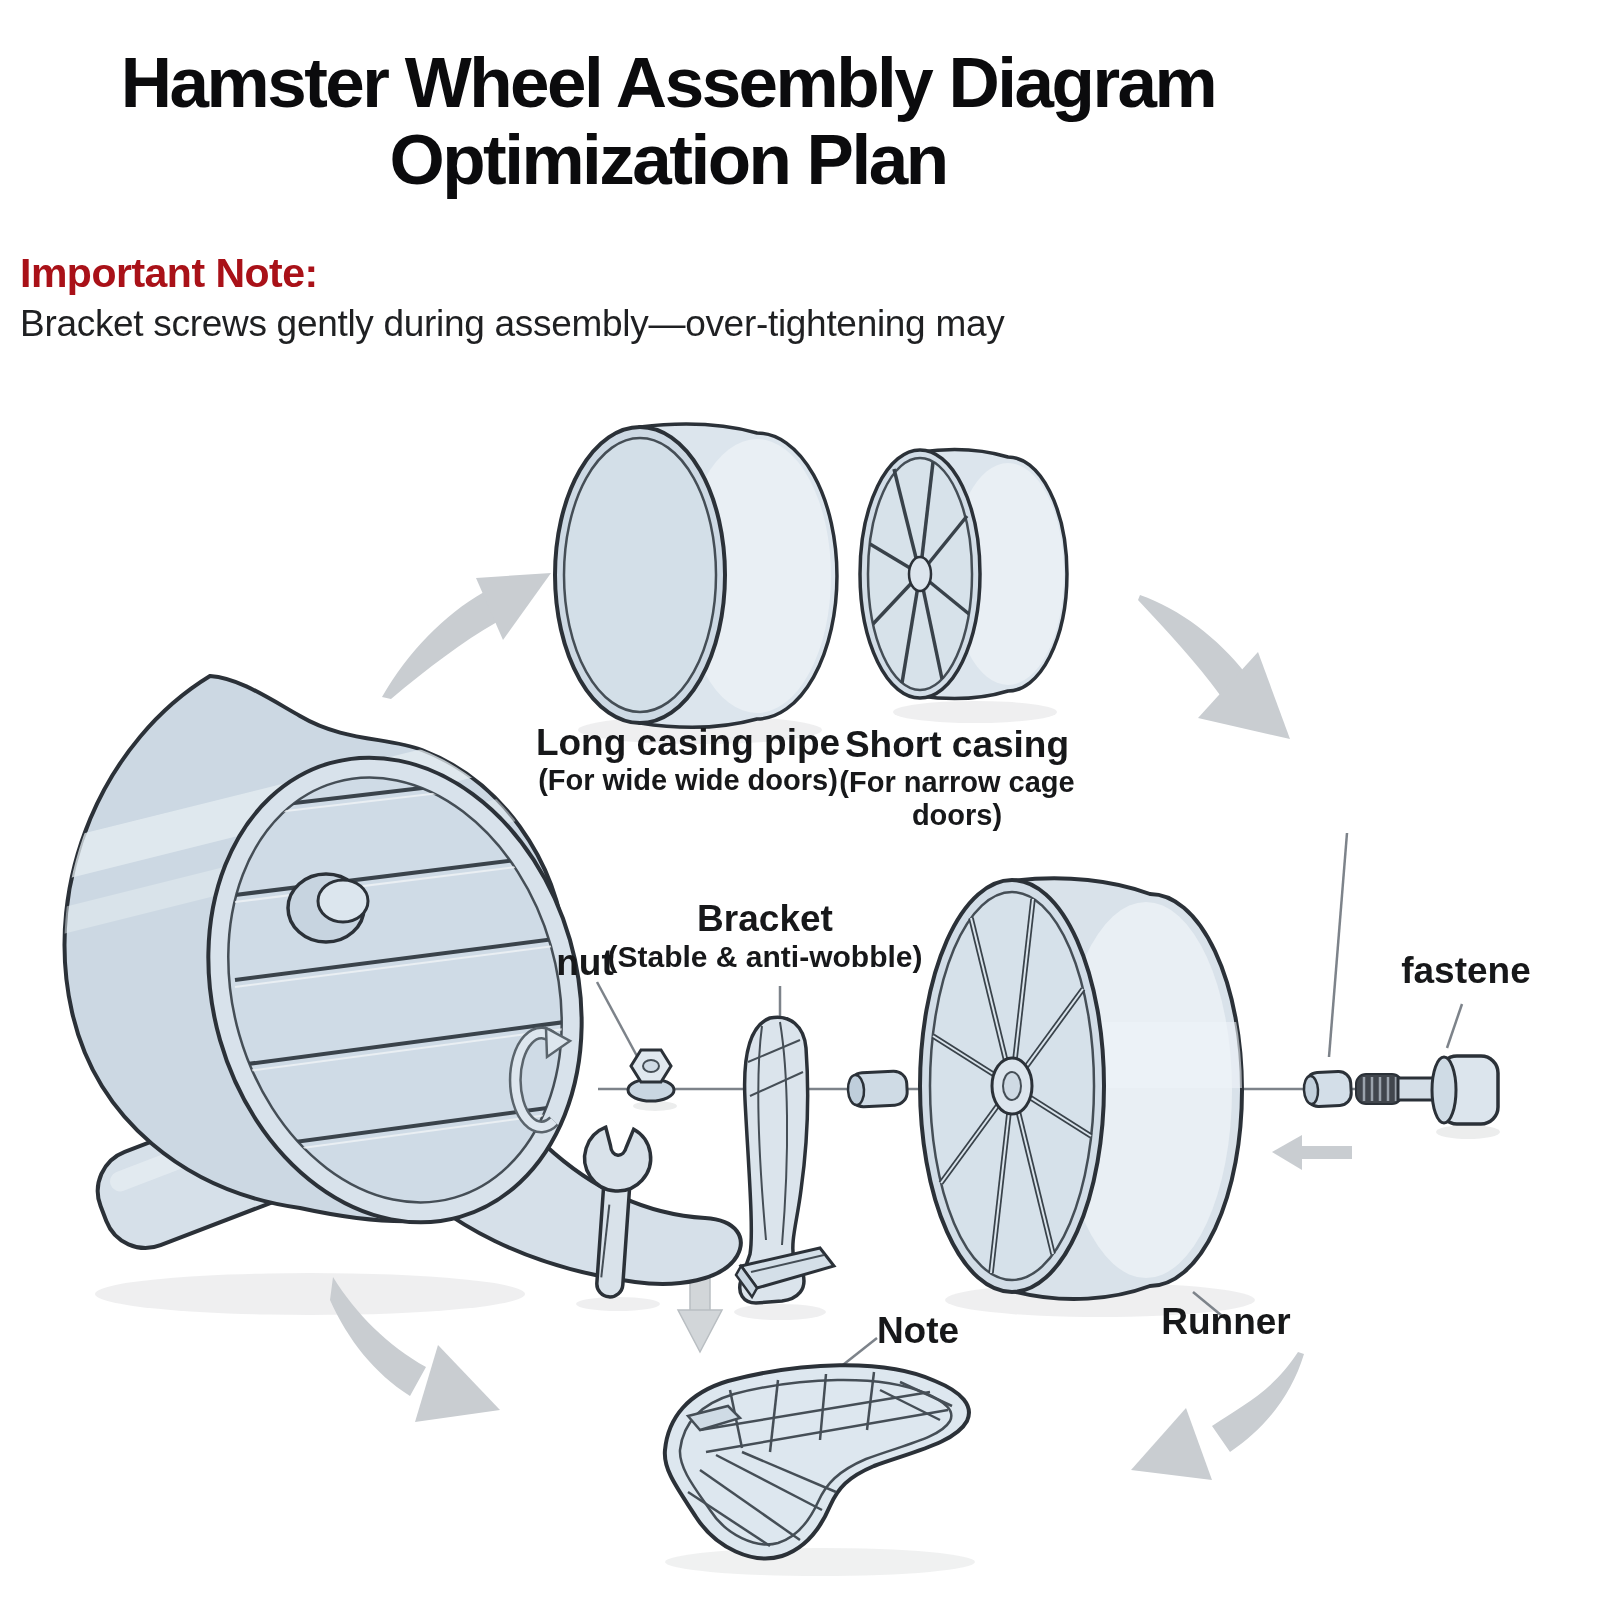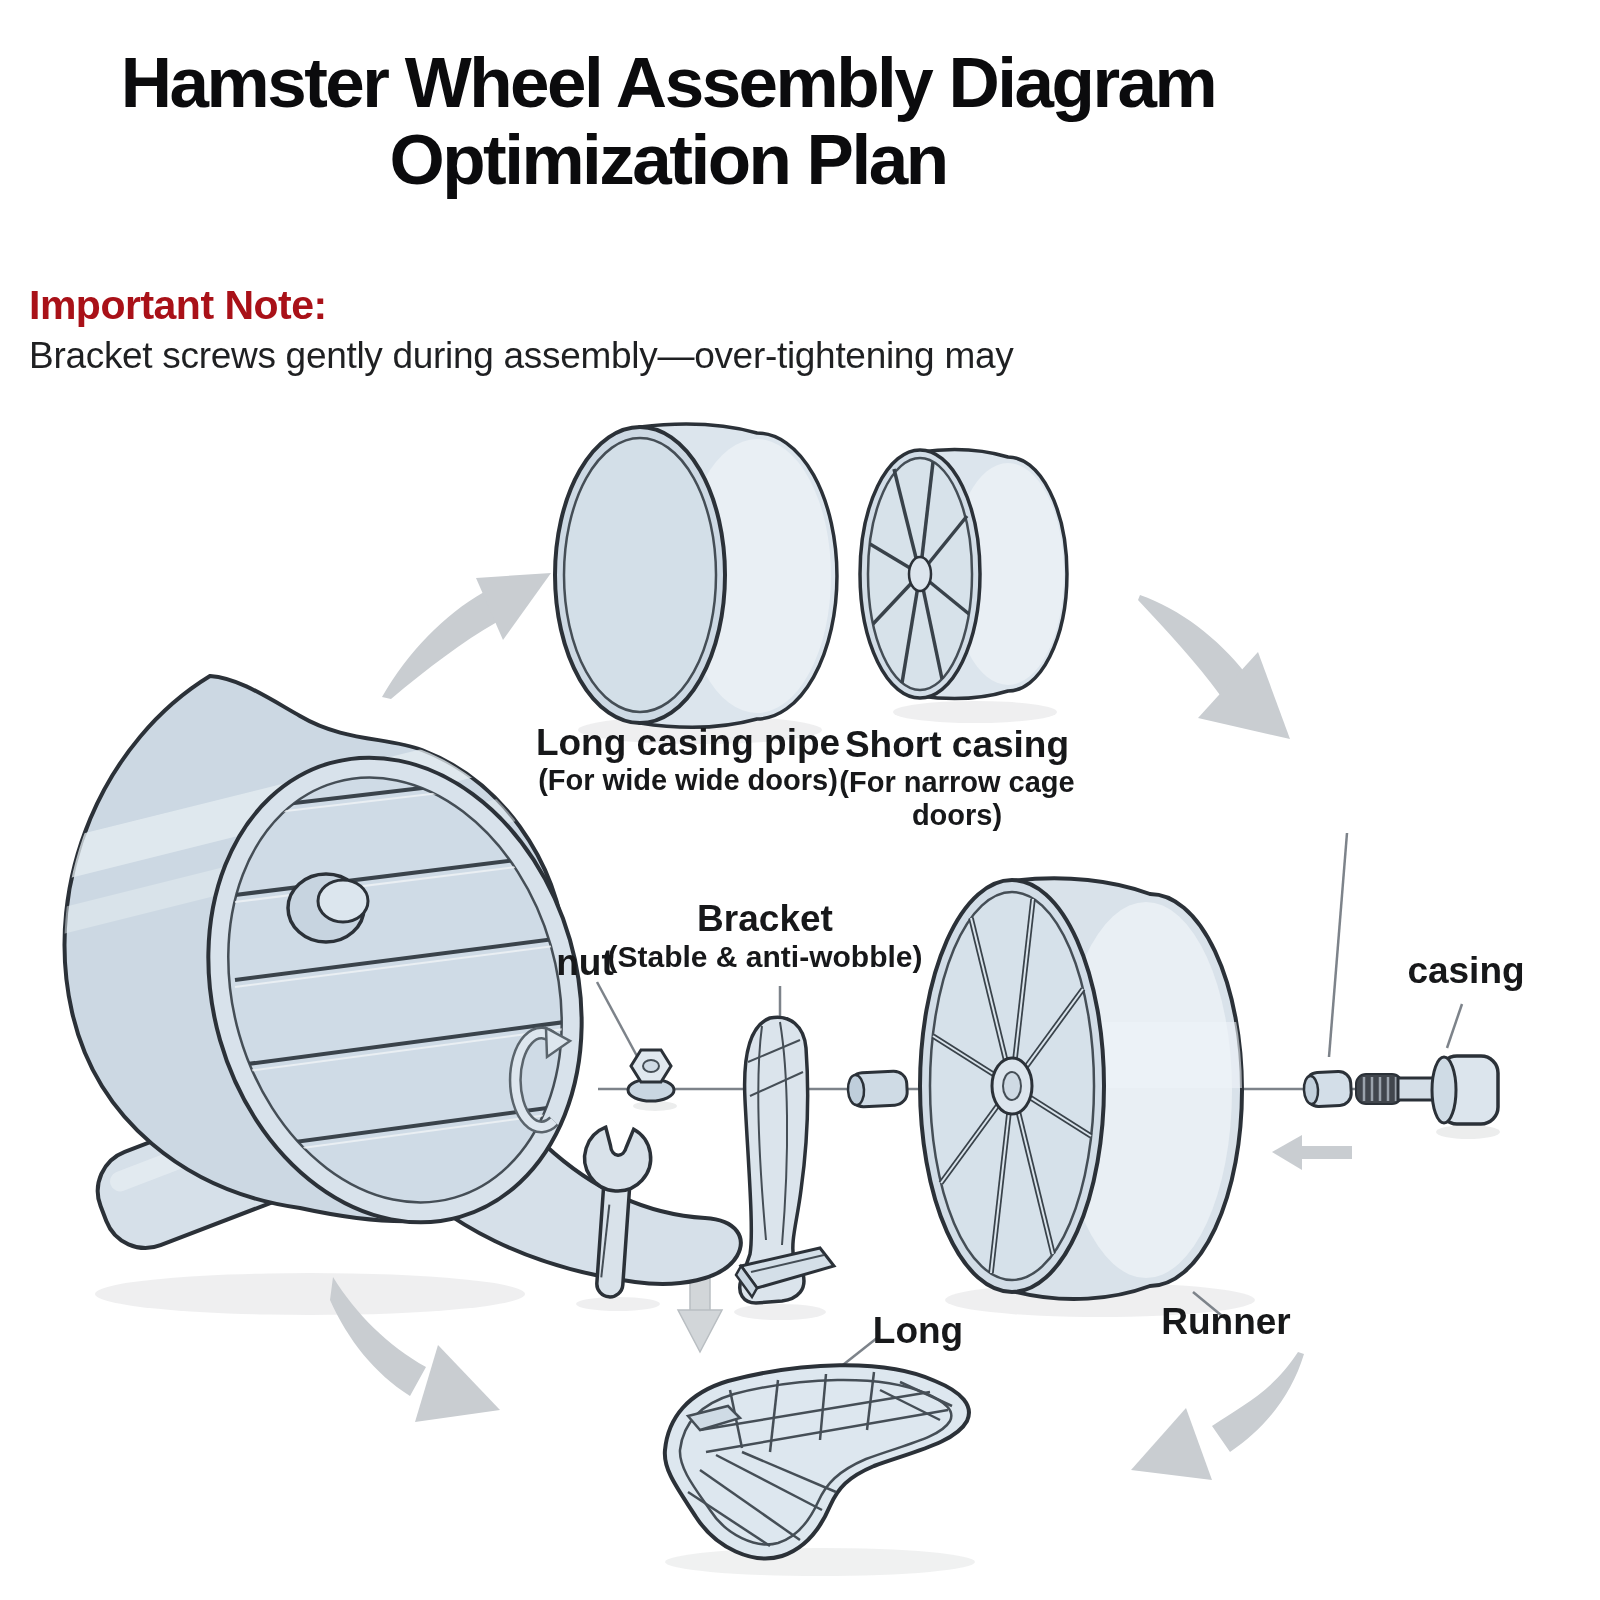--- a/index.html
+++ b/index.html
@@ -1,21 +1,21 @@
 <!DOCTYPE html>
 <html><head>
 <meta charset="utf-8">
 <style>
   html,body{margin:0;padding:0;background:#ffffff;}
   #page{position:relative;width:1600px;height:1600px;background:#ffffff;overflow:hidden;
         font-family:"Liberation Sans","DejaVu Sans",sans-serif;}
   #diagram-svg{position:absolute;left:0;top:0;width:1600px;height:1600px;}
   .title{position:absolute;left:0;top:44px;width:1336px;text-align:center;
          font-weight:bold;font-size:71px;line-height:1.09;letter-spacing:-2.5px;color:#0b0b0d;}
-  .note{position:absolute;left:29px;top:250px;width:1100px;margin-top:32px;}
+  .note{position:absolute;left:20px;top:250px;width:1100px;}
   .note .heading{font-size:41px;font-weight:bold;color:#a91118;letter-spacing:-0.5px;}
   .note .body{font-size:37px;color:#1f2022;line-height:1.26;letter-spacing:-0.3px;margin-top:4px;}
   .lbl{position:absolute;transform:translateX(-50%);text-align:center;color:#17181a;
        font-weight:bold;line-height:1.14;white-space:nowrap;}
   .lbl .name{font-size:37px;}
   .lbl .sub{font-size:29px;}
   .lbl .sub2{font-size:33px;}
 </style>
 </head>
 <body>
@@ -273,25 +273,25 @@
   <div class="lbl" style="left:585px;top:942px;">
     <div class="name">nut</div>
   </div>
 
   <div class="lbl" style="left:765px;top:898px;">
     <div class="name">Bracket</div>
     <div class="sub2" style="font-size:30px;">(Stable &amp; anti-wobble)</div>
   </div>
 
   <div class="lbl" style="left:1466px;top:950px;">
-    <div class="name">casing</div>
+    <div class="name">fastene</div>
   </div>
 
 
   <div class="lbl" style="left:918px;top:1310px;">
-    <div class="name">Long</div>
+    <div class="name">Note</div>
   </div>
 
   <div class="lbl" style="left:1226px;top:1269px;margin-top:32px;">
     <div class="name">Runner</div>
   </div>
 
 </div>
 
 </body></html>

